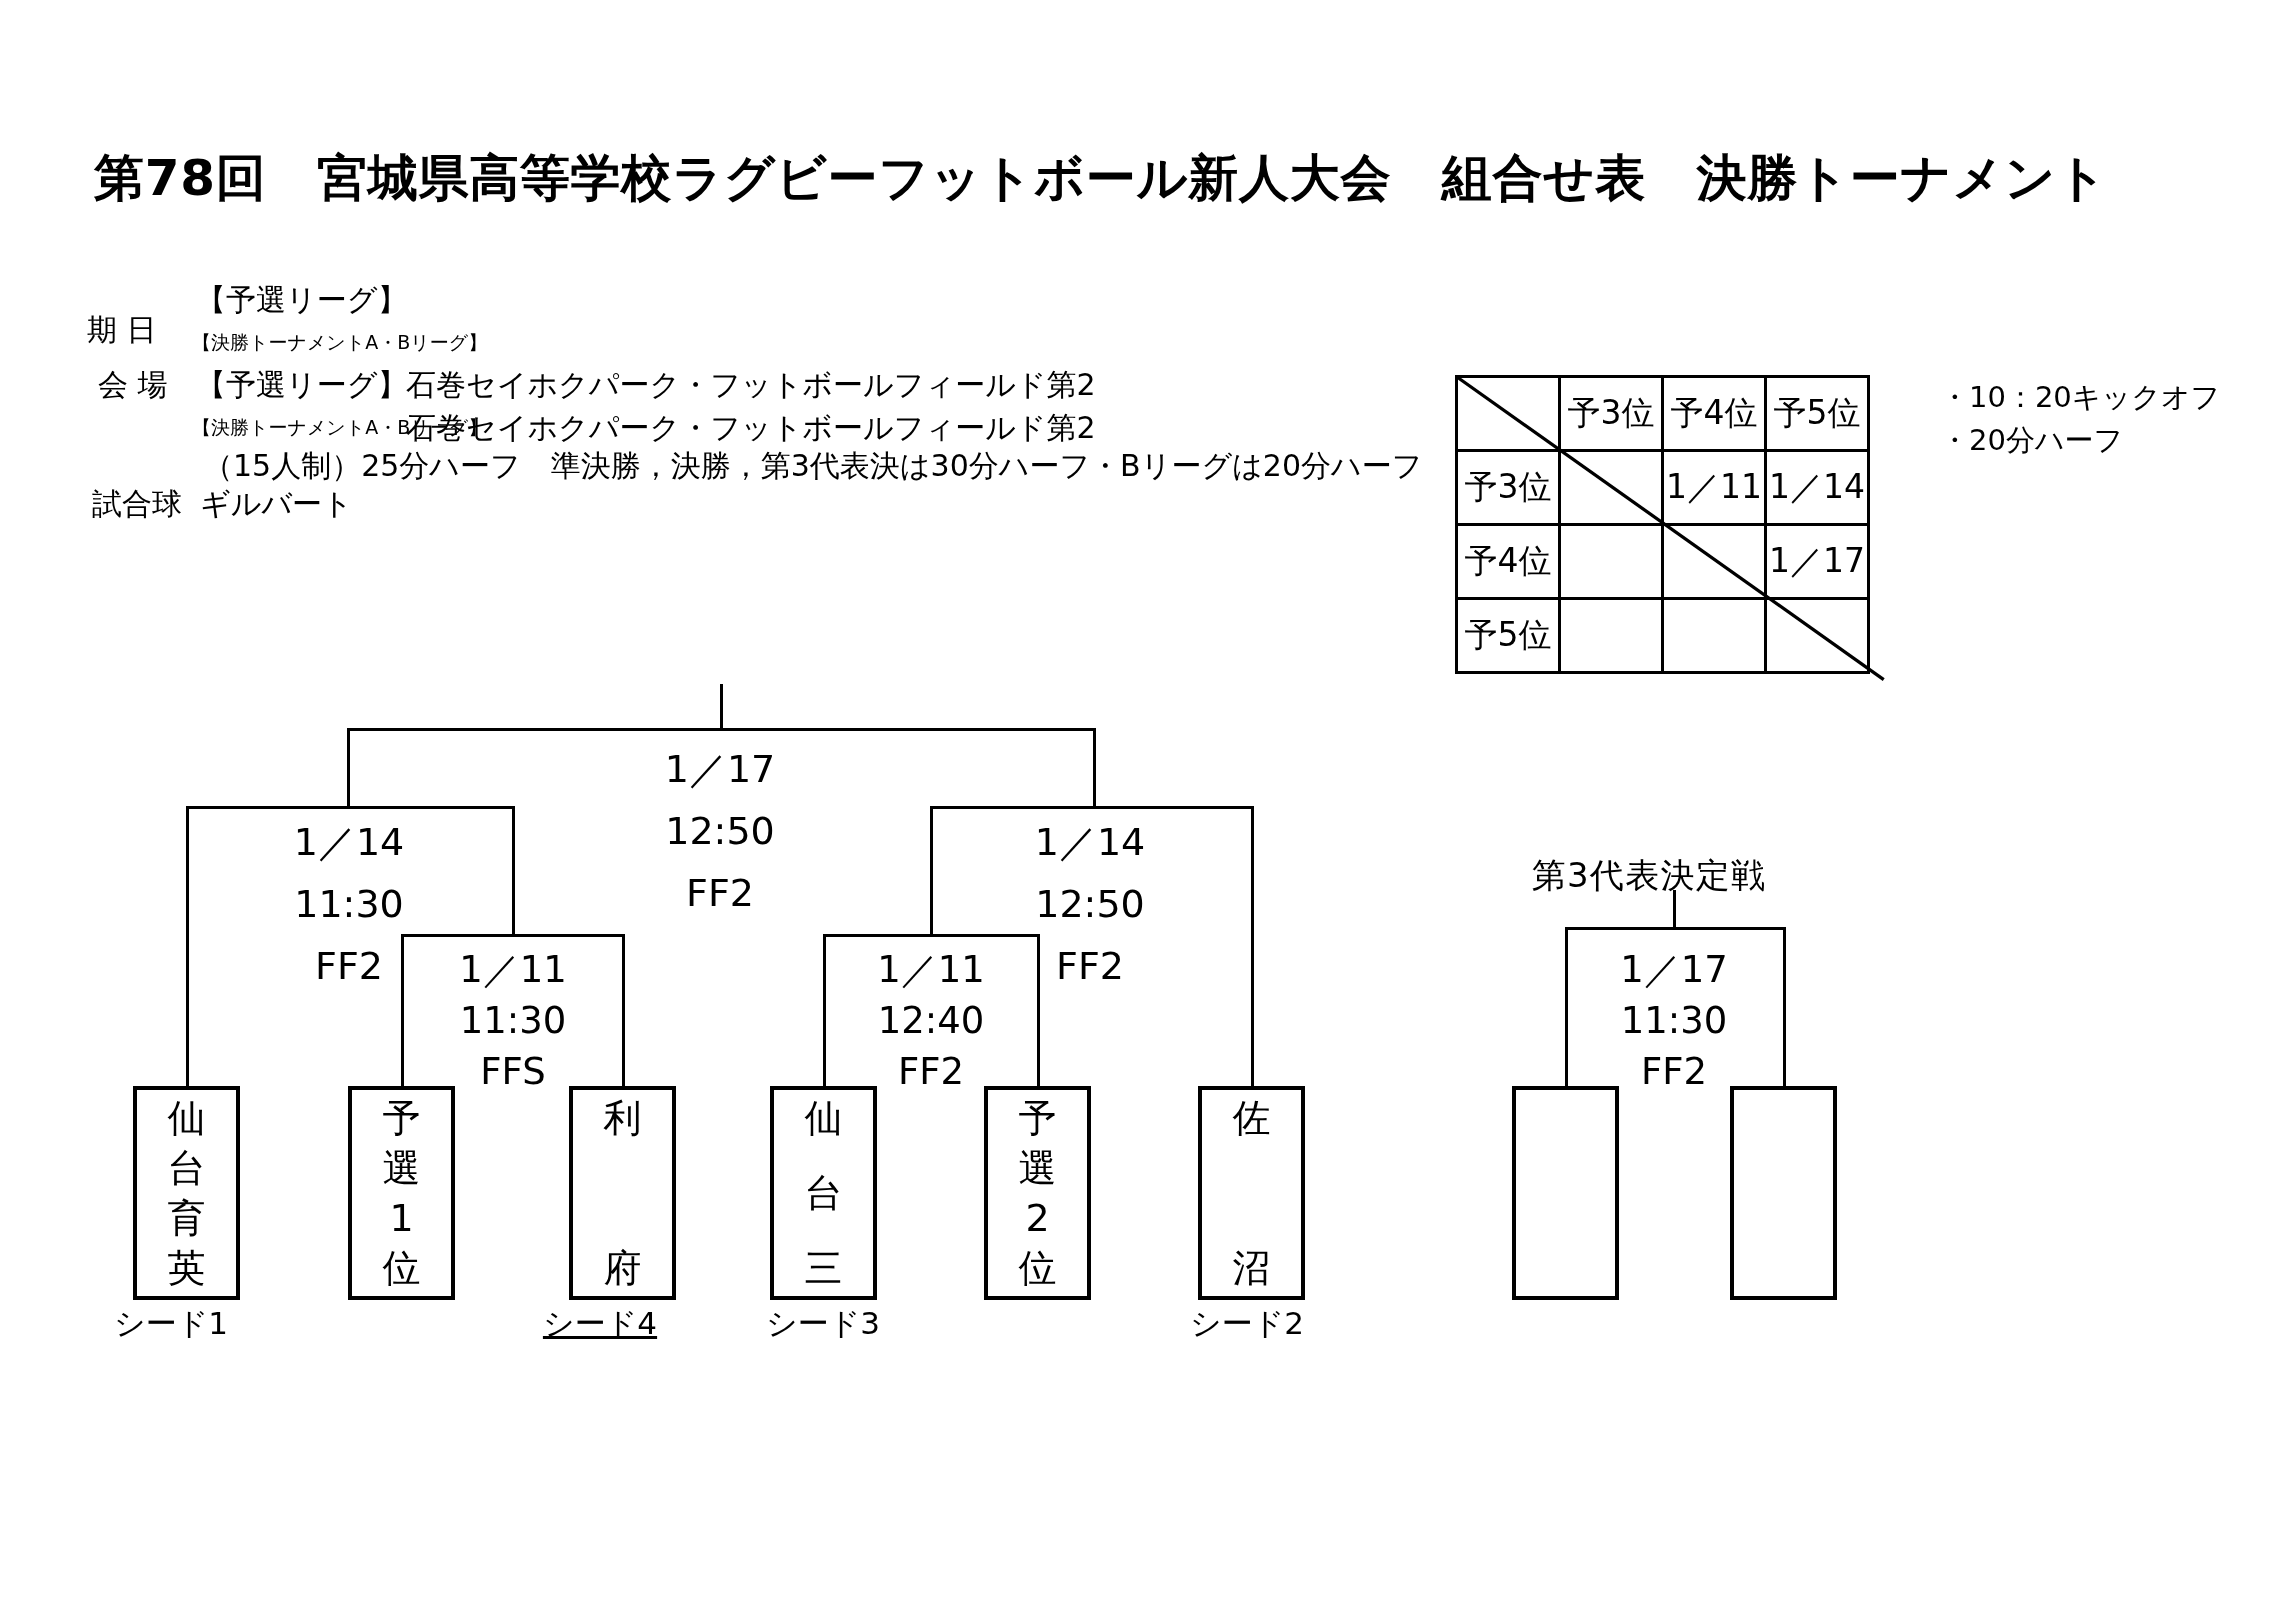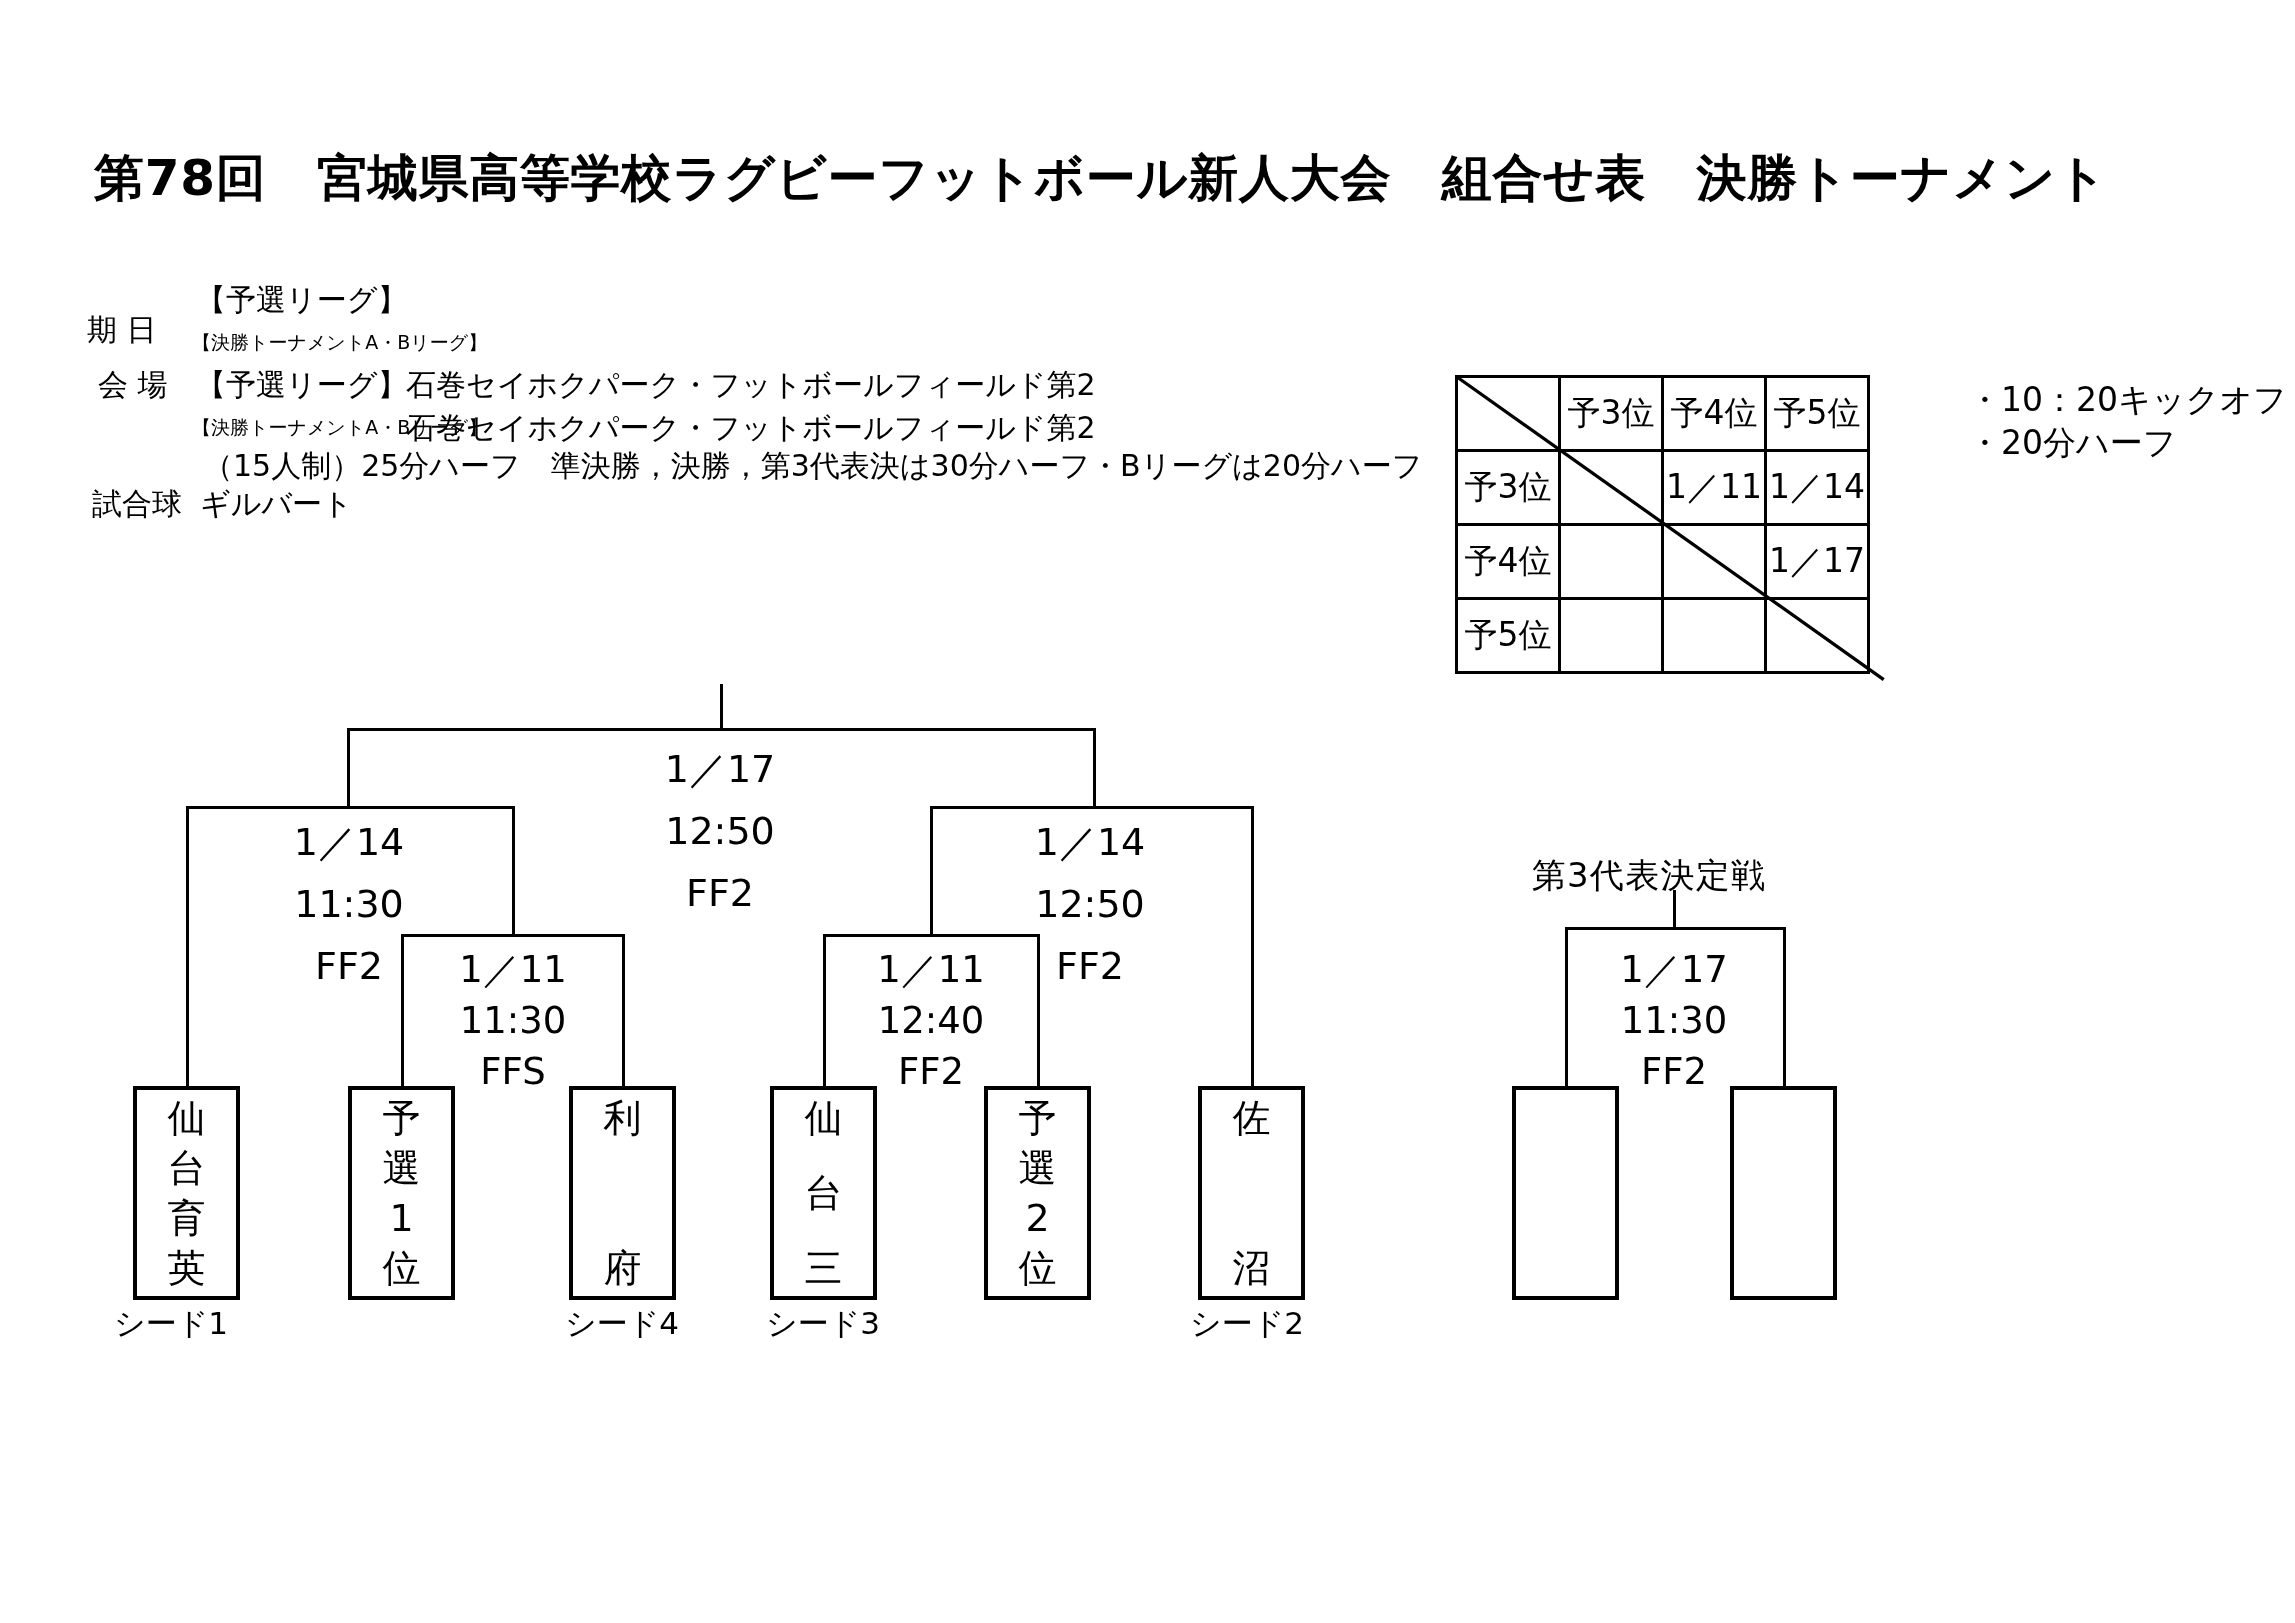--- a/index.html
+++ b/index.html
@@ -34,21 +34,21 @@
   }
   .third-title{
     position:absolute;transform:translateX(-50%);font-size:34px;white-space:nowrap;letter-spacing:1.3px;
   }
   .b-table{position:absolute;border-collapse:collapse;}
   .b-table td{
     border:3.3px solid #000;width:100px;height:71px;min-width:100px;
     text-align:center;vertical-align:middle;font-size:33px;padding:0;
   }
   .diag-svg{position:absolute;pointer-events:none;}
-  .note{position:absolute;font-size:33px;white-space:nowrap;margin-left:28px;}
+  .note{position:absolute;font-size:29px;white-space:nowrap;}
 </style>
 </head>
 <body>
 
 <div class="page">
 
   <div class="page-title">第78回　宮城県高等学校ラグビーフットボール新人大会　組合せ表　決勝トーナメント</div>
 
   <div class="info-text" style="left:87px;top:280px;margin-top:30px;">期 日</div>
   <div class="info-text" style="left:196px;top:280px;">【予選リーグ】</div>
@@ -141,21 +141,21 @@
     <span>選</span>
     <span>2</span>
     <span>位</span>
   </div>
   <div class="team-box" style="left:1198px;top:1086px;">
     <span>佐</span>
     <span>沼</span>
   </div>
 
   <div class="seed" style="left:171px;top:1303px;">シード1</div>
-  <div class="seed" style="left:622px;top:1303px;">シード4</div>
+  <div class="seed" style="left:600px;top:1303px;text-decoration:underline;">シード4</div>
   <div class="seed" style="left:823px;top:1303px;">シード3</div>
   <div class="seed" style="left:1247px;top:1303px;">シード2</div>
 
 
   <table class="b-table" style="left:1455px;top:375px;">
     <tbody>
         <tr>
       <td></td>
       <td>予3位</td>
       <td>予4位</td>

